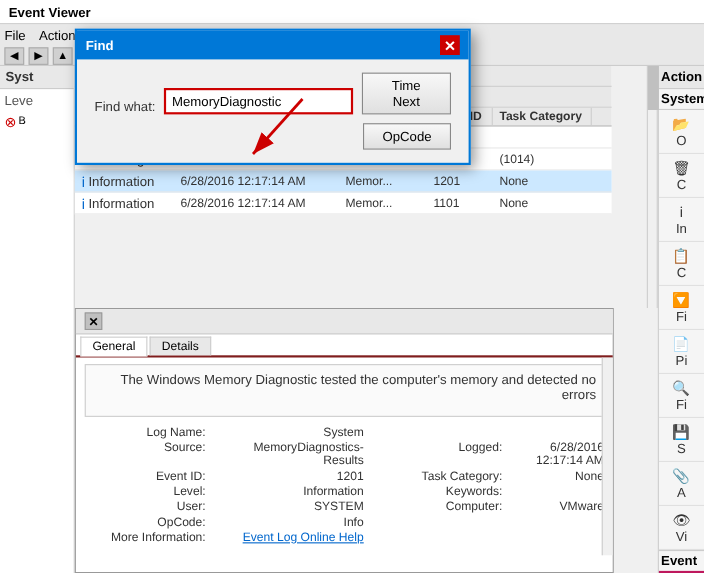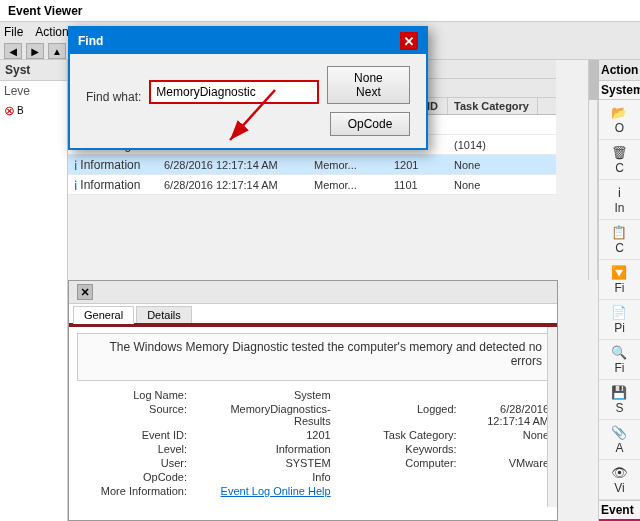--- a/index.html
+++ b/index.html
@@ -98,21 +98,21 @@
     .detail-close-btn {
       width: 16px; height: 16px;
       background: #c0c0c0;
       border: 1px solid #999;
       cursor: pointer;
       display: flex; align-items: center; justify-content: center;
       font-size: 11px; font-weight: bold;
     }
     .tabs-row {
       display: flex;
-      border-bottom: 4px solid #7f1d1d;
+      border-bottom: 2px solid #7f1d1d;
       padding: 2px 4px 0;
       gap: 2px;
     }
     .tab {
       padding: 2px 10px;
       border: 1px solid #ccc;
       border-bottom: none;
       background: #e8e8e8;
       cursor: pointer;
       font-size: 11px;
@@ -471,21 +471,21 @@
 
 <div class="find-dialog">
   <div class="find-titlebar">
     <span class="find-title">Find</span>
     <button class="find-close">✕</button>
   </div>
   <div class="find-body">
     <div class="find-row">
       <label class="find-label">Find what:</label>
       <input class="find-input" type="text" value="MemoryDiagnostic" style="">
-      <button class="find-next-btn">None Next</button>
+      <button class="find-next-btn">Time Next</button>
     </div>
     <div class="cancel-row">
       <button class="cancel-btn">OpCode</button>
     </div>
   </div>
 </div>
 
 <svg class="arrow-overlay" width="80" height="80" viewBox="0 0 80 80">
   <defs>
     <marker id="arrowhead" markerWidth="8" markerHeight="6" refX="8" refY="3" orient="auto">

